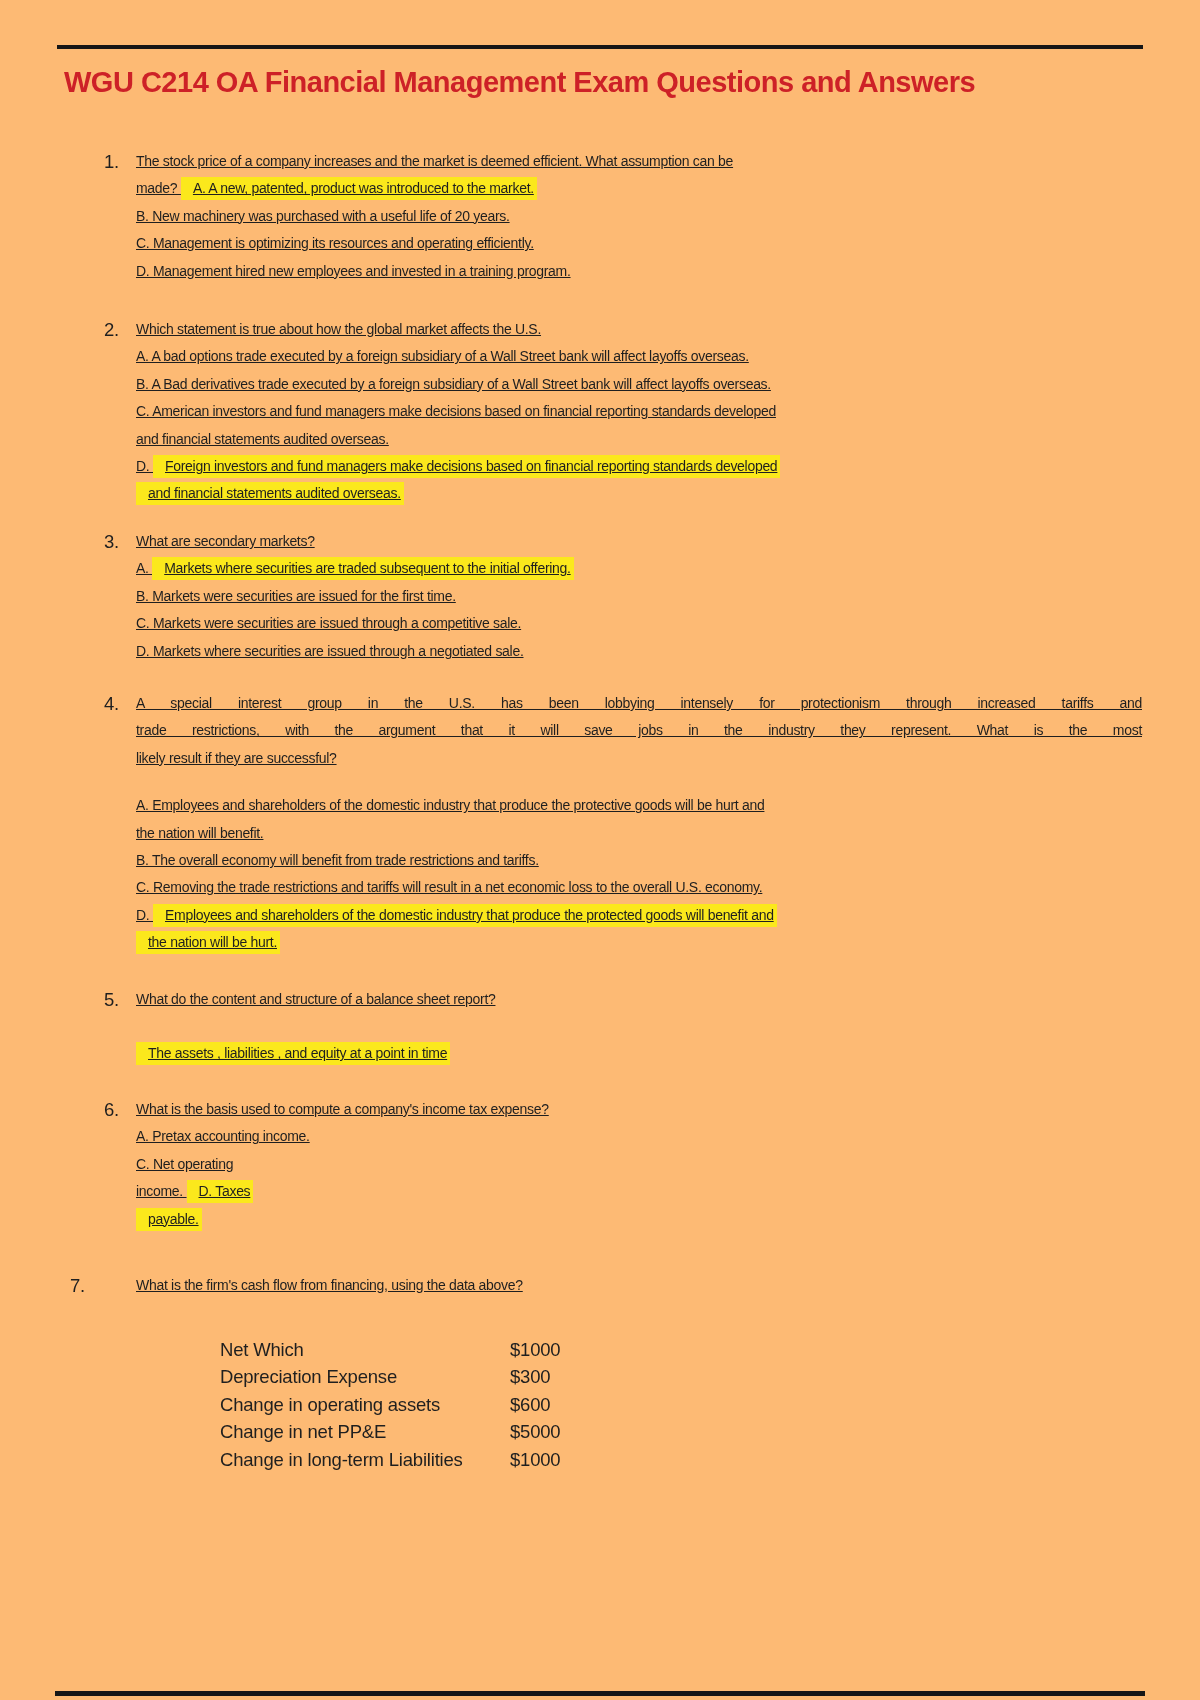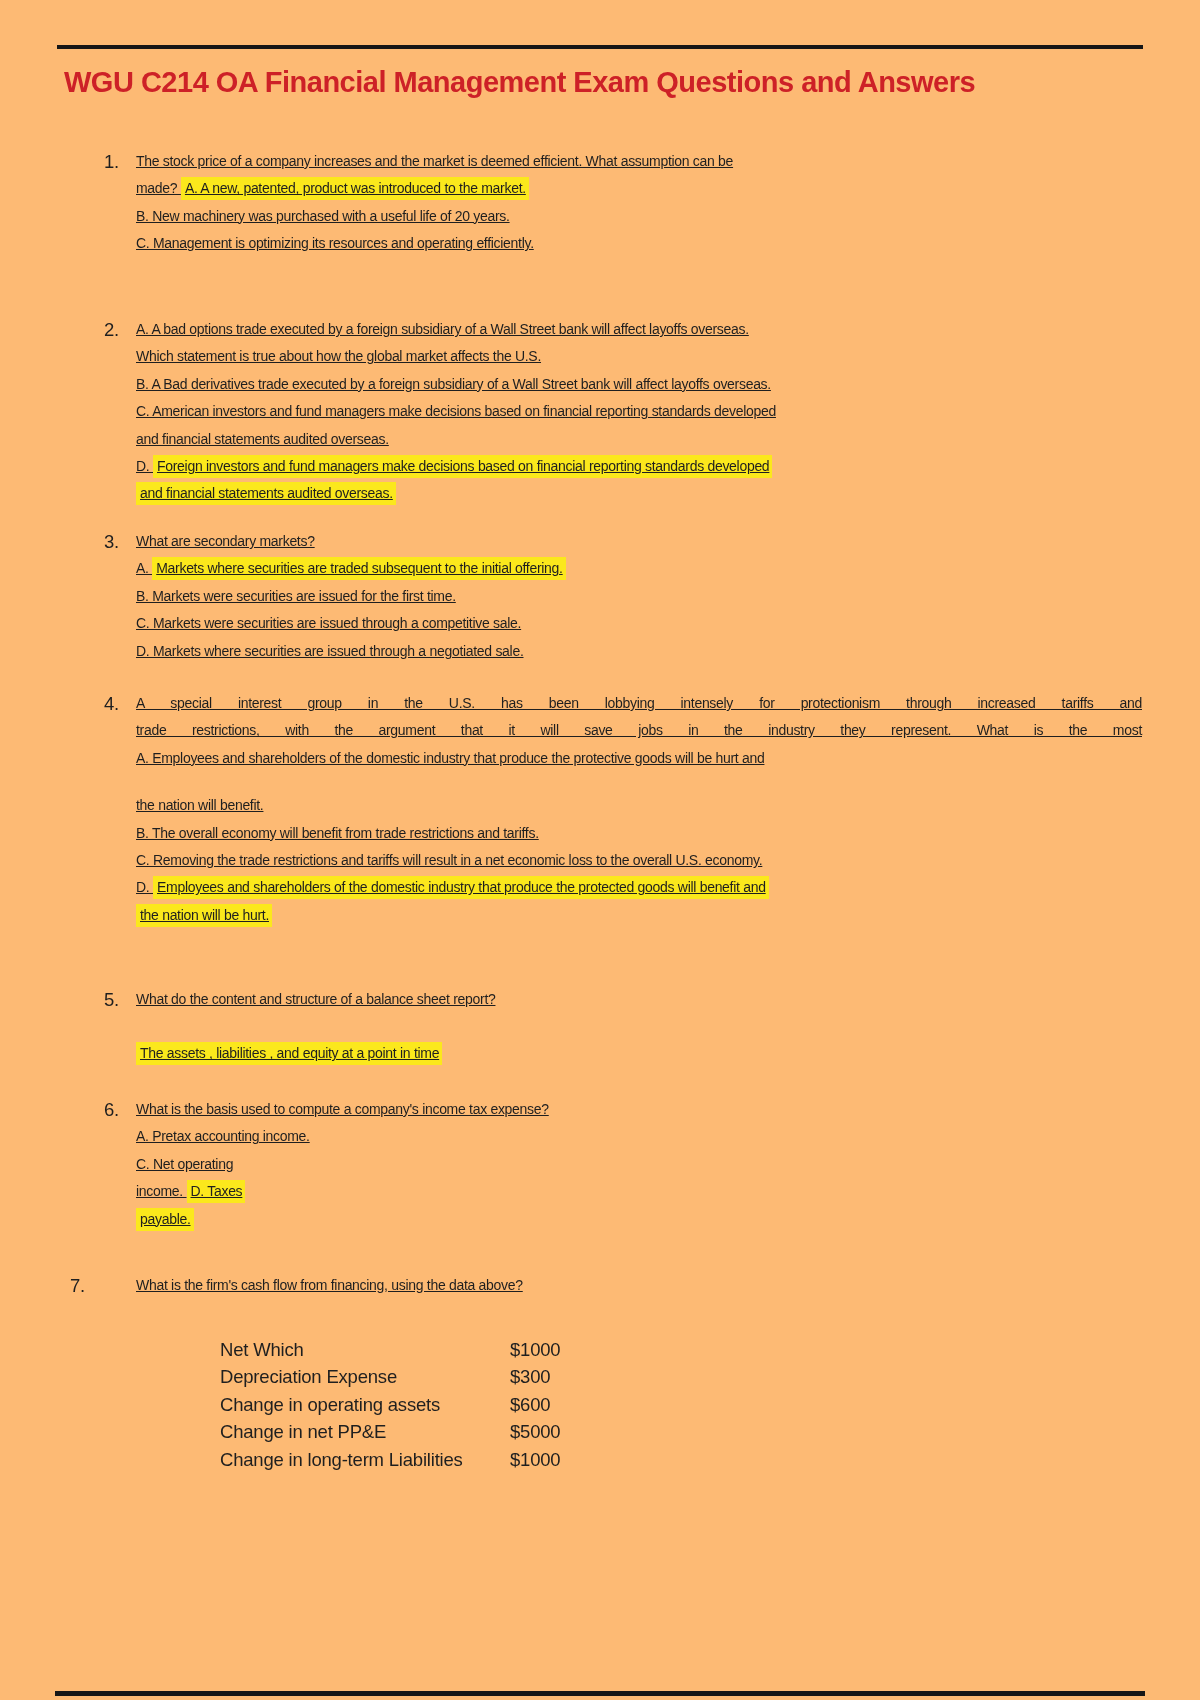--- a/index.html
+++ b/index.html
@@ -19,46 +19,47 @@
   .q1{top:148px}.q2{top:316px}.q3{top:528px}.q4{top:690px}
   .q5{top:986px}.q6{top:1096px}.q7{top:1272px}
   .qnum{position:absolute;left:104px;font-size:18.5px;line-height:27.4px;letter-spacing:-0.3px;}
   .q7 .qnum{left:70px;}
   .qbody{margin-left:136px;width:1006px;}
   .qline{font-size:14px;line-height:27.4px;letter-spacing:-0.3px;white-space:nowrap;text-decoration:underline;}
   .q4 .qline:nth-child(1),
   .q4 .qline:nth-child(2){white-space:normal;text-align:justify;text-align-last:justify;}
   .q4 .qline:nth-child(4){margin-top:20px;}
   .q5 .qline:nth-child(2){margin-top:27px;}
-  .hl{background:var(--highlight-color,#fbe81c);padding:3px 3px 4px 4px;}
+  .hl{background:var(--highlight-color,#fbe81c);padding:3px 3px 4px 12px;}
   .cash-table{position:absolute;left:220px;top:1336px;}
   .trow{display:flex;font-size:18.5px;line-height:27.4px;letter-spacing:-0.2px;white-space:nowrap;}
   .tlabel{min-width:290px;}
 </style>
 </head>
 <body>
 
 <div class="page" style="--title-color: #cd2127; --highlight-color: #fbe81c; --rule-color: #161616; --text-color: #1f1f1f;">
   <div class="rule top-rule"></div>
   <h1 class="title">WGU C214 OA Financial Management Exam Questions and Answers</h1>
   <div id="questions">
       <div class="question q1">
         <span class="qnum">1.</span>
         <div class="qbody">
           <div class="qline"><span>The stock price of a company increases and the market is deemed efficient. What assumption can be</span></div>
           <div class="qline"><span>made? </span><span class="hl">A. A new, patented, product was introduced to the market.</span></div>
           <div class="qline"><span>B. New machinery was purchased with a useful life of 20 years.</span></div>
           <div class="qline"><span>C. Management is optimizing its resources and operating efficiently.</span></div>
+          <div class="qline"><span>D. Management hired new employees and invested in a training program.</span></div>
         </div>
       </div>
       <div class="question q2">
         <span class="qnum">2.</span>
         <div class="qbody">
+          <div class="qline"><span>Which statement is true about how the global market affects the U.S.</span></div>
           <div class="qline"><span>A. A bad options trade executed by a foreign subsidiary of a Wall Street bank will affect layoffs overseas.</span></div>
-          <div class="qline"><span>Which statement is true about how the global market affects the U.S.</span></div>
           <div class="qline"><span>B. A Bad derivatives trade executed by a foreign subsidiary of a Wall Street bank will affect layoffs overseas.</span></div>
           <div class="qline"><span>C. American investors and fund managers make decisions based on financial reporting standards developed</span></div>
           <div class="qline"><span>and financial statements audited overseas.</span></div>
           <div class="qline"><span>D. </span><span class="hl">Foreign investors and fund managers make decisions based on financial reporting standards developed</span></div>
           <div class="qline"><span class="hl">and financial statements audited overseas.</span></div>
         </div>
       </div>
       <div class="question q3">
         <span class="qnum">3.</span>
         <div class="qbody">
@@ -67,20 +68,21 @@
           <div class="qline"><span>B. Markets were securities are issued for the first time.</span></div>
           <div class="qline"><span>C. Markets were securities are issued through a competitive sale.</span></div>
           <div class="qline"><span>D. Markets where securities are issued through a negotiated sale.</span></div>
         </div>
       </div>
       <div class="question q4">
         <span class="qnum">4.</span>
         <div class="qbody">
           <div class="qline"><span>A special interest group in the U.S. has been lobbying intensely for protectionism through increased tariffs and</span></div>
           <div class="qline"><span>trade restrictions, with the argument that it will save jobs in the industry they represent. What is the most</span></div>
+          <div class="qline"><span>likely result if they are successful?</span></div>
           <div class="qline"><span>A. Employees and shareholders of the domestic industry that produce the protective goods will be hurt and</span></div>
           <div class="qline"><span>the nation will benefit.</span></div>
           <div class="qline"><span>B. The overall economy will benefit from trade restrictions and tariffs.</span></div>
           <div class="qline"><span>C. Removing the trade restrictions and tariffs will result in a net economic loss to the overall U.S. economy.</span></div>
           <div class="qline"><span>D. </span><span class="hl">Employees and shareholders of the domestic industry that produce the protected goods will benefit and</span></div>
           <div class="qline"><span class="hl">the nation will be hurt.</span></div>
         </div>
       </div>
       <div class="question q5">
         <span class="qnum">5.</span>

